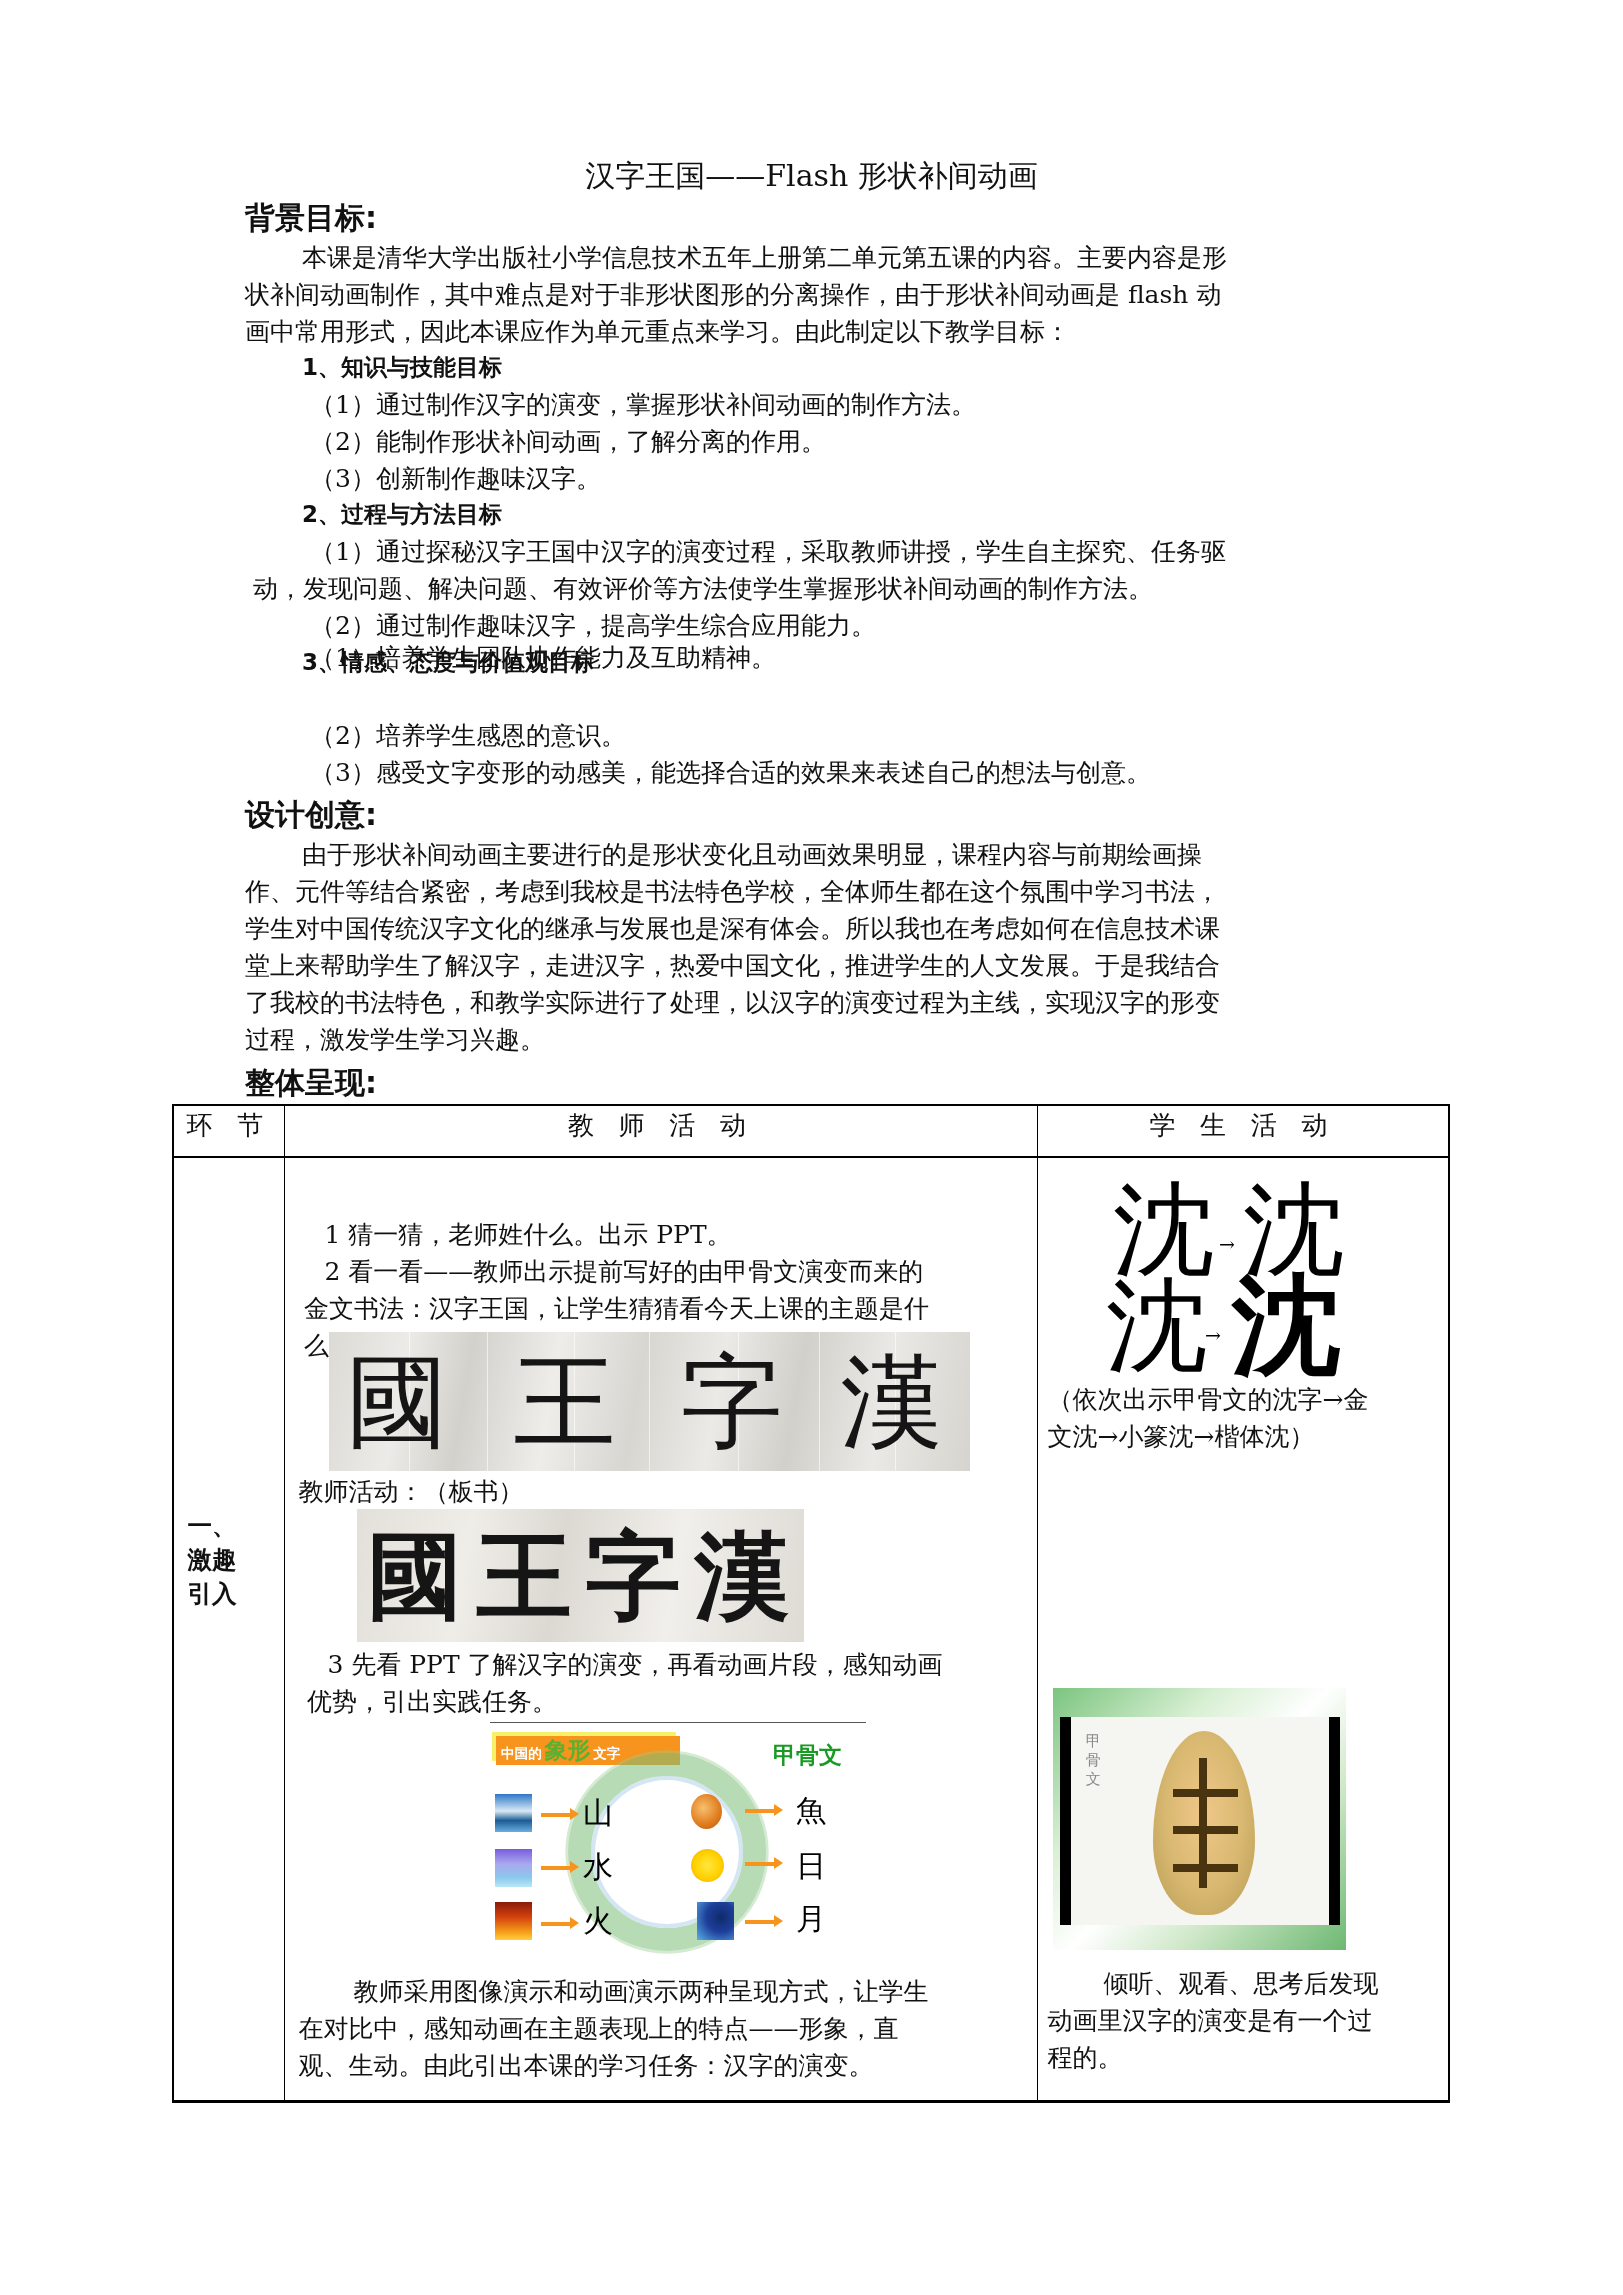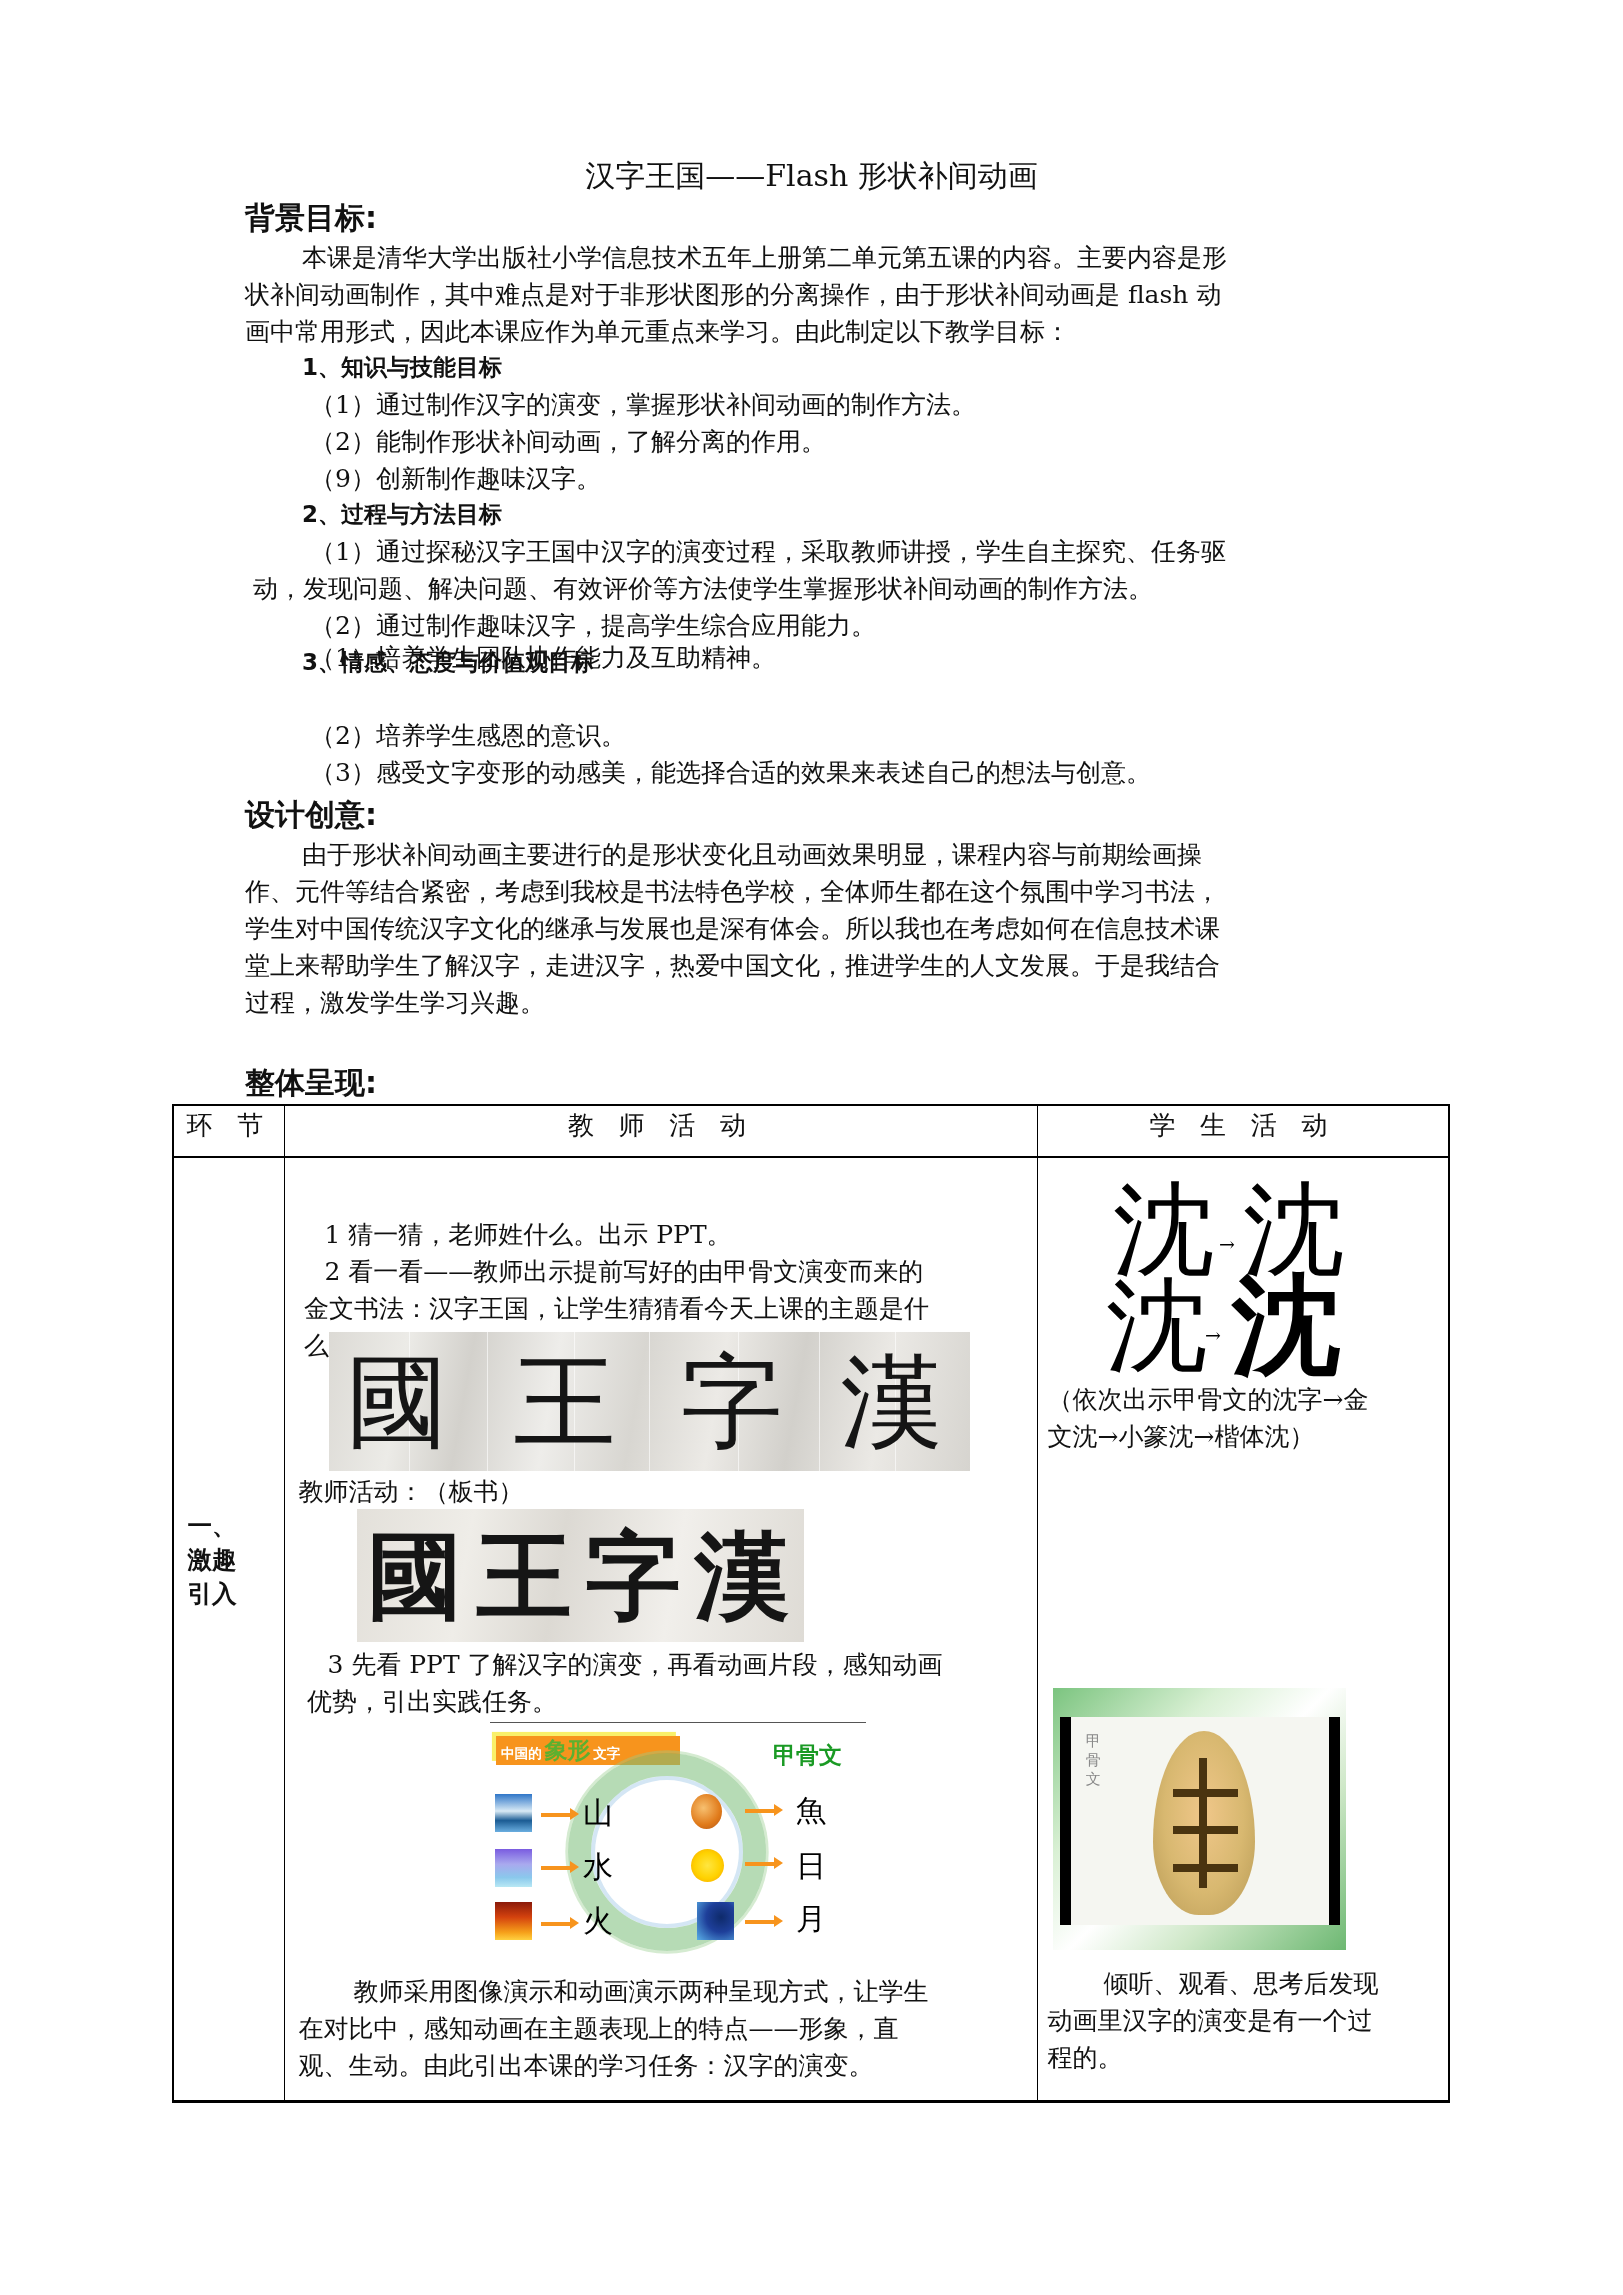--- a/index.html
+++ b/index.html
@@ -117,38 +117,39 @@
 
 <div class="para" style="top:239px;">
   <div class="t-line"><span class="indent"></span><span>本课是清华大学出版社小学信息技术五年上册第二单元第五课的内容。主要内容是形</span></div>
   <div class="t-line">状补间动画制作，其中难点是对于非形状图形的分离操作，由于形状补间动画是 flash 动</div>
   <div class="t-line">画中常用形式，因此本课应作为单元重点来学习。由此制定以下教学目标：</div>
 </div>
 
 <div class="goal-head" style="top:349px;">1、知识与技能目标</div>
 <div class="goal-item" style="top:386px;">（1）通过制作汉字的演变，掌握形状补间动画的制作方法。</div>
 <div class="goal-item" style="top:423px;">（2）能制作形状补间动画，了解分离的作用。</div>
-<div class="goal-item" style="top:460px;">（9）创新制作趣味汉字。</div>
+<div class="goal-item" style="top:460px;">（3）创新制作趣味汉字。</div>
 
 <div class="goal-head" style="top:496px;">2、过程与方法目标</div>
 <div class="goal-item" style="top:533px;">（1）通过探秘汉字王国中汉字的演变过程，采取教师讲授，学生自主探究、任务驱</div>
 <div class="goal-item" style="top:570px; left:245px;margin-left:8px;">动，发现问题、解决问题、有效评价等方法使学生掌握形状补间动画的制作方法。</div>
 <div class="goal-item" style="top:607px;">（2）通过制作趣味汉字，提高学生综合应用能力。</div>
 
 <div class="goal-head" style="top:644px;">3、情感、态度与价值观目标</div>
 <div class="goal-item" style="top:639px;">（1）培养学生团队协作能力及互助精神。</div>
 <div class="goal-item" style="top:717px;">（2）培养学生感恩的意识。</div>
 <div class="goal-item" style="top:754px;">（3）感受文字变形的动感美，能选择合适的效果来表述自己的想法与创意。</div>
 
 <div class="sec-head" style="top:796px;">设计创意:</div>
 <div class="para" style="top:836px;">
   <div class="t-line"><span class="indent"></span><span>由于形状补间动画主要进行的是形状变化且动画效果明显，课程内容与前期绘画操</span></div>
   <div class="t-line">作、元件等结合紧密，考虑到我校是书法特色学校，全体师生都在这个氛围中学习书法，</div>
   <div class="t-line">学生对中国传统汉字文化的继承与发展也是深有体会。所以我也在考虑如何在信息技术课</div>
   <div class="t-line">堂上来帮助学生了解汉字，走进汉字，热爱中国文化，推进学生的人文发展。于是我结合</div>
+  <div class="t-line">了我校的书法特色，和教学实际进行了处理，以汉字的演变过程为主线，实现汉字的形变</div>
   <div class="t-line">过程，激发学生学习兴趣。</div>
 </div>
 
 <div class="sec-head" style="top:1064px;">整体呈现:</div>
 
 <div class="table">
   <div class="vline" style="left:110px;"></div>
   <div class="vline" style="left:863px;"></div>
 
   <div class="tbl-hdr-row">

